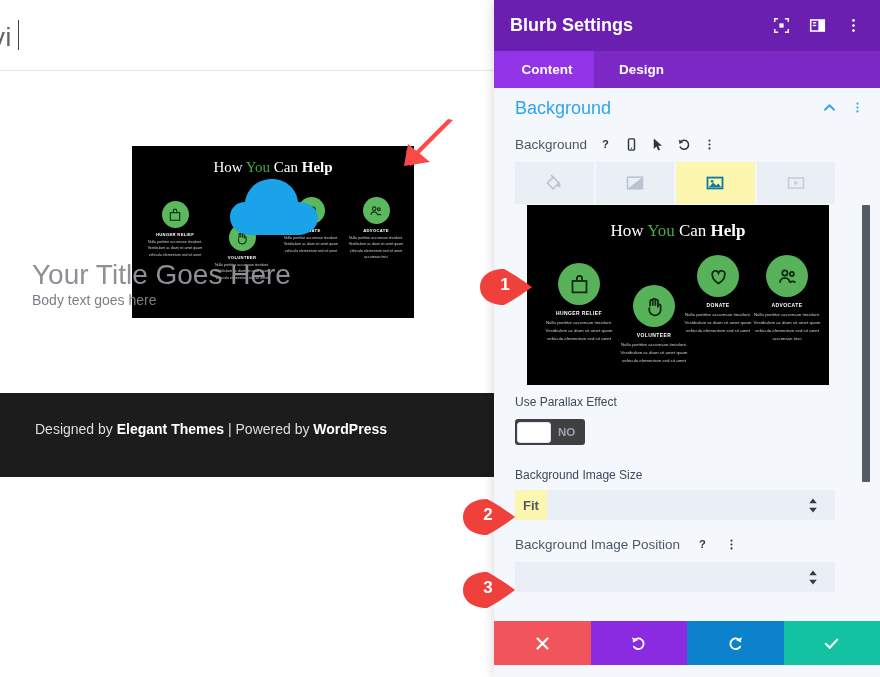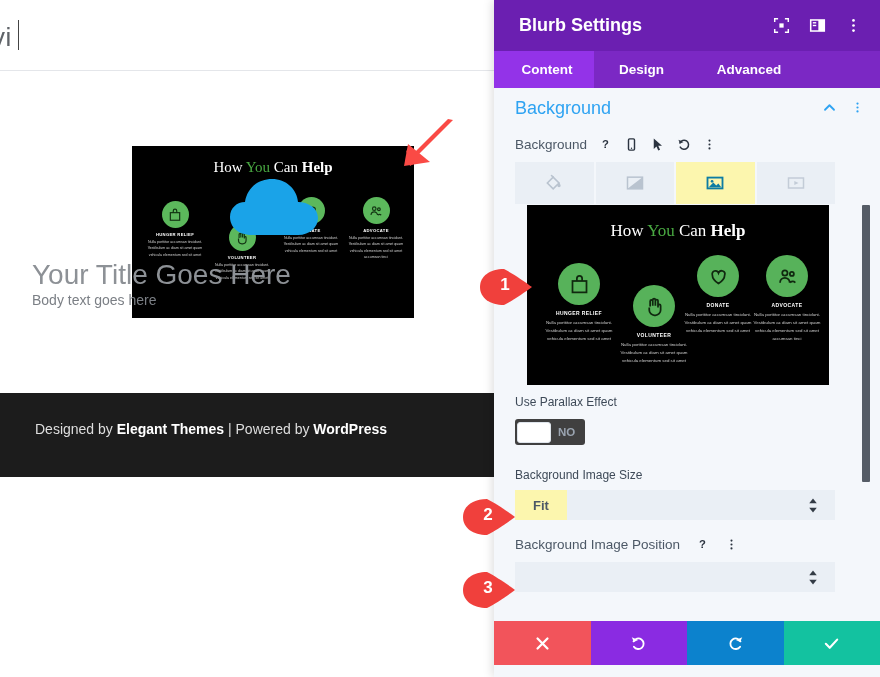--- a/index.html
+++ b/index.html
@@ -83,21 +83,21 @@
     width: 386px; height: 677px;
     background: #f4f7fb; z-index: 10;
     box-shadow: -2px 0 9px rgba(0,0,0,.13);
   }
 
   .pnl-header {
     position: relative; height: 51px; background: #6b1fb1;
     display: flex; align-items: center;
   }
   .pnl-title {
-    margin-left: 25px; color: #ffffff; font-size: 18px; font-weight: bold;
+    margin-left: 16px; color: #ffffff; font-size: 18px; font-weight: bold;
   }
   .pnl-hdr-icons {
     position: absolute; right: 18px; top: 0; height: 51px;
     display: flex; align-items: center; gap: 19px;
   }
   .hdr-ic { width: 17px; height: 17px; display:block; cursor: pointer; }
 
   .pnl-tabs { display: flex; height: 37px; background: #7b28c4; }
   .pnl-tab {
     display: flex; align-items: center; justify-content: center;
@@ -180,21 +180,21 @@
   .toggle-lbl { font-size: 11.5px; color: #9aa4b0; font-weight: bold; margin-left: 7px; }
 
   .select {
     position: absolute; left: 21px; width: 320px; height: 30px;
     background: #eaeff5; display: flex; align-items: center; cursor: pointer;
   }
   .sel-size { top: 402px; }
   .sel-pos  { top: 474px; }
   .sel-val {
     height: 30px; background: #fcf6ae; display: flex; align-items: center;
-    padding: 0 18px; font-size: 13px; color: #4c5866; font-weight: bold;
+    padding: 0 8px; font-size: 13px; color: #4c5866; font-weight: bold;
   }
   .sel-arrow { position: absolute; right: 17px; top: 8px; }
 
   .pnl-footer {
     position: absolute; left: 0; top: 621px; width: 386px; height: 44px;
     display: flex;
   }
   .pf-btn {
     flex: 1; display: flex; align-items: center; justify-content: center;
     cursor: pointer;
@@ -321,21 +321,20 @@
           <circle cx="10" cy="4" r="1.6" fill="#fff"></circle>
             <circle cx="10" cy="10" r="1.6" fill="#fff"></circle>
             <circle cx="10" cy="16" r="1.6" fill="#fff"></circle>
         </svg>
       </div>
     </div>
 
     <div class="pnl-tabs">
       <div class="pnl-tab t0">Content</div>
       <div class="pnl-tab t1">Design</div>
-      <div class="pnl-tab t2">Advanced</div>
     </div>
 
     <div class="pnl-body">
 
       <div class="sec-head">Background</div>
       <div class="sec-head-ctl">
         <svg width="15" height="15" viewBox="0 0 20 20">
           <path d="M4 13 L10 7 L16 13" fill="none" stroke="#2ea3f2" stroke-width="2.4" stroke-linecap="round" stroke-linejoin="round"></path>
         </svg>
         <svg width="13" height="15" viewBox="0 0 20 20">

